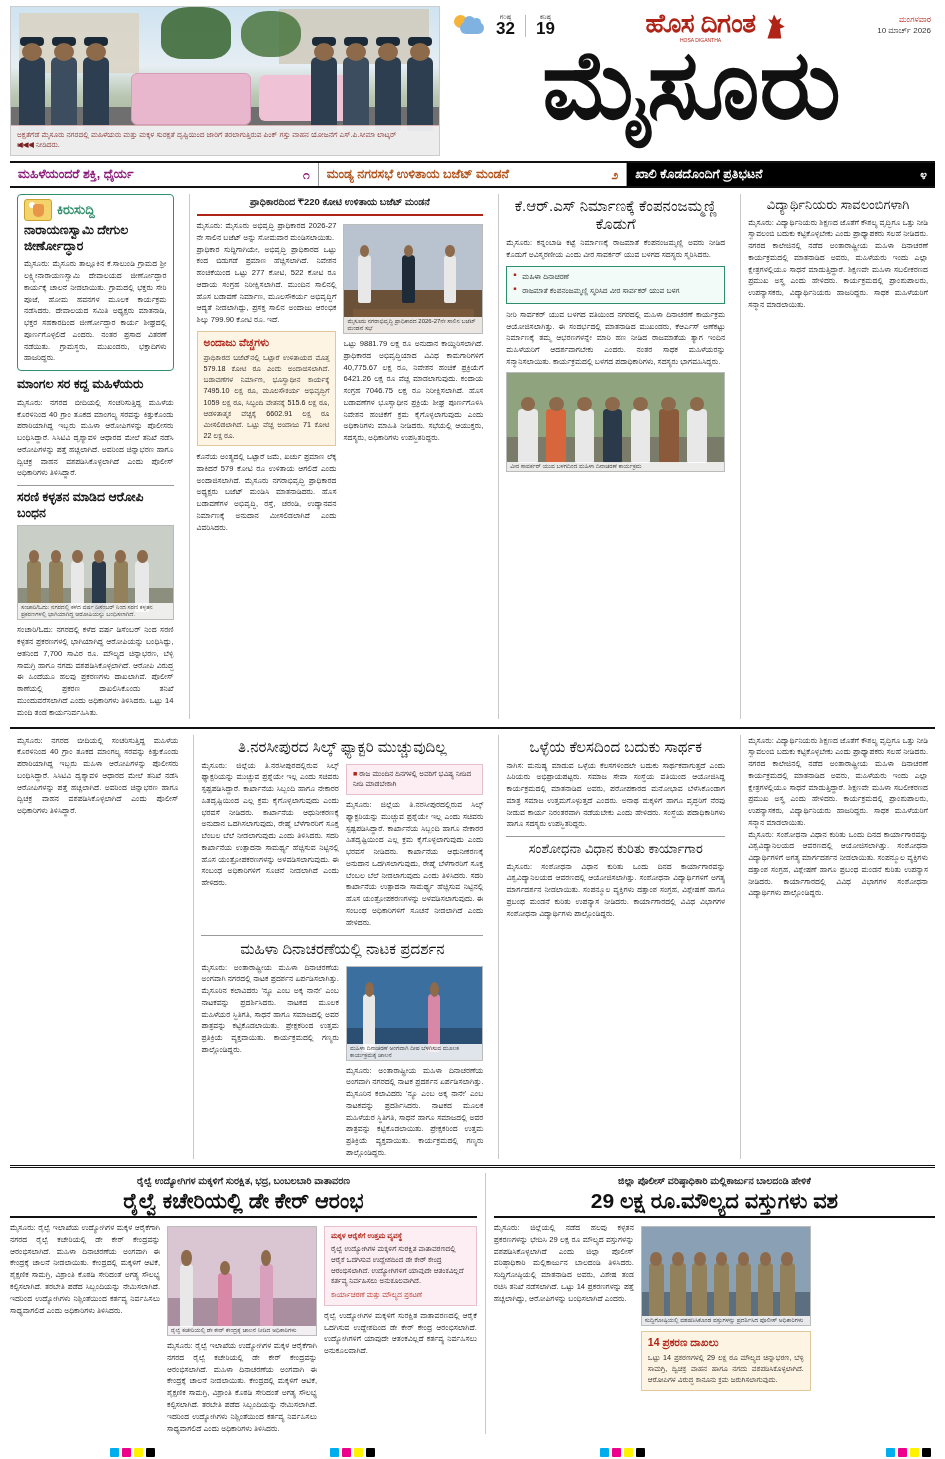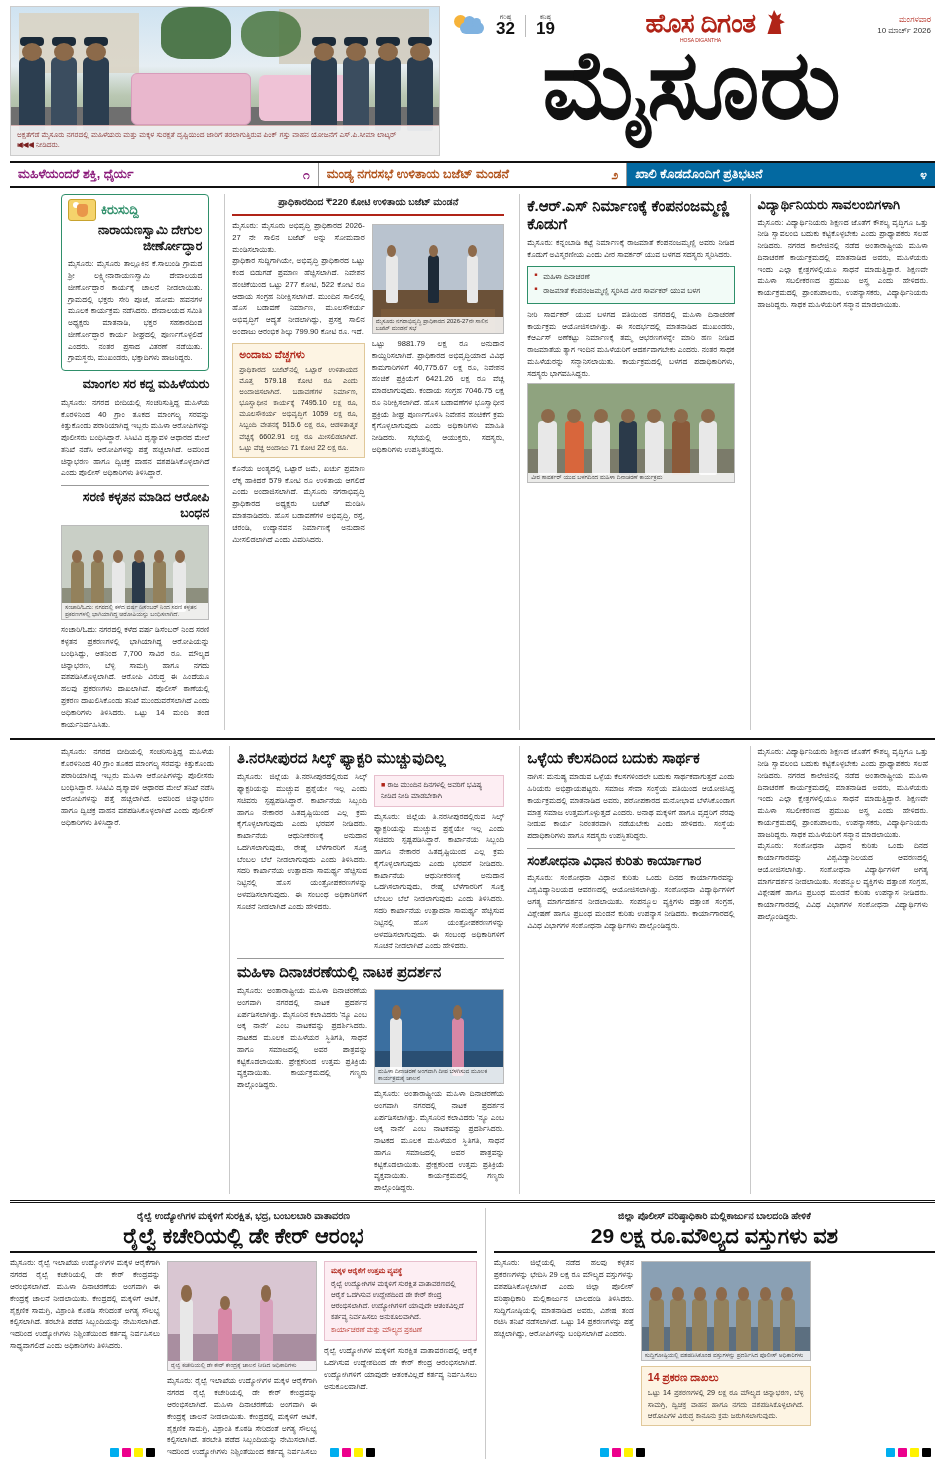--- a/index.html
+++ b/index.html
@@ -44,58 +44,58 @@
   .wicon { width:34px; height:26px; position:relative; }
   .wicon .sun { position:absolute; left:2px; top:2px; width:13px; height:13px; border-radius:50%; background:#f6b33a; }
   .wicon .cloud { position:absolute; left:8px; top:9px; width:24px; height:12px; background:#7fb2e0; border-radius:8px; }
   .wicon .cloud::before { content:""; position:absolute; left:4px; top:-6px; width:11px; height:11px; background:#7fb2e0; border-radius:50%; }
   .wicon .cloud::after { content:""; position:absolute; left:12px; top:-4px; width:9px; height:9px; background:#7fb2e0; border-radius:50%; }
   .temp { text-align:center; line-height:1; padding:0 5px; }
   .temp .lbl { font-size:6.5px; color:#444; }
   .temp .val { font-size:17px; font-weight:bold; color:#111; }
   .divider-v { width:1px; height:22px; background:#bbb; }
 
-  .brand { display:flex; gap:6px; }
+  .brand { display:flex; align-items:center; gap:6px; }
   .brand .bname { font-size:26px; font-weight:bold; color:#b02418; letter-spacing:-0.5px; }
   .brand .blogo { width:30px; height:26px; position:relative; }
   .brand .blogo .deer { position:absolute; inset:0; background:#b02418; clip-path:polygon(20% 100%,35% 45%,22% 25%,35% 30%,42% 8%,52% 30%,66% 20%,60% 42%,78% 55%,62% 62%,66% 100%); }
   .brand .sub { font-size:5px; color:#b02418; text-align:center; margin-top:-2px;}
   .datebox { text-align:right; line-height:1.3; }
   .datebox .dow { font-size:8px; color:#b02418; }
   .datebox .dt { font-size:8px; color:#333; }
 
   .mast-title { font-size:96px; font-weight:bold; text-align:center; line-height:0.96; margin-top:-4px; color:#111; }
 
   
   .teaserbar { display:flex; height:27px; margin-top:5px; border-top:2px solid #111; border-bottom:2px solid #111; }
   .teaser { flex:1; display:flex; align-items:center; justify-content:space-between; padding:8px 8px; font-size:12.5px; font-weight:bold; }
   .teaser.t1 { color:#8a1a7a; }
   .teaser.t2 { color:#b0521a; border-left:1px solid #999; border-right:1px solid #999;}
-  .teaser.t3 { background:#0369a1; color:#fff; }
+  .teaser.t3 { background:#000000; color:#fff; }
   .teaser .pg { font-size:12px; font-weight:bold; padding-left:8px; }
 
   
-  .grid { display:flex; gap:8px; margin-top:6px;margin-left:44px; }
+  .grid { display:flex; gap:8px; margin-top:6px; }
   .col { padding:0 7px; }
   .col + .col { border-left:1px solid #c9c9c9; }
   .c1 { width:175px; }
   .c2 { width:310px; }
   .c3 { width:240px; }
   .c4 { width:200px; }
 
   .kn { font-size:7.6px; line-height:1.55; text-align:justify; color:#1a1a1a; }
 
   
   .kirubox { border:1px solid #2f8f6a; border-radius:4px; padding:4px 6px 6px 6px; margin-bottom:6px; }
   .kirutitle { display:flex; align-items:center; gap:5px; }
   .kiru-ic { width:28px; height:22px; background:#f5d36b; border:1px solid #c8a32e; border-radius:3px; position:relative; }
   .kiru-ic::after { content:""; position:absolute; left:8px; top:4px; width:11px; height:13px; background:#e9964a; border-radius:3px 3px 5px 5px; }
   .kiru-ic::before { content:""; position:absolute; left:4px; top:2px; width:6px; height:6px; background:#fff; border-radius:50%; }
   .kirutxt { color:#2f8f6a; font-size:13px; font-weight:bold; }
-  .col-head { font-size:12.5px; font-weight:bold; text-align:right; margin:2px 0 4px 0; line-height:1.25; }
+  .col-head { font-size:12.5px; font-weight:bold; text-align:left; margin:2px 0 4px 0; line-height:1.25; }
 
   .photo {
     background:linear-gradient(#cfd8d0,#9fb0a0);
     border:1px solid #bbb; position:relative; overflow:hidden; margin:4px 0;
   }
   .photo .ground { position:absolute; bottom:0; left:0; right:0; height:34%; background:#8d8f7e; }
   .photo .wall { position:absolute; top:0; left:0; right:0; height:66%; background:#c9cfc6; }
   .photo .p { position:absolute; bottom:8%; width:9%; height:55%; background:#2b3a4a; border-radius:4px 4px 2px 2px; }
   .photo .p::after { content:""; position:absolute; top:-22%; left:12%; width:76%; height:26%; background:#8d6a4b; border-radius:50%; }
   .photo .khaki { background:#93815c; }
@@ -114,21 +114,21 @@
   .greenbox .bullet { font-size:7.4px; line-height:1.5; margin:0 0 3px 0; padding-left:9px; position:relative;}
   .greenbox .bullet::before { content:"■"; position:absolute; left:0; top:0; color:#b02418; font-size:5px; }
 
   .redrule { border-top:2px solid #b02418; margin:6px 0 4px; }
   .thinrule { border-top:1px solid #999; margin:6px 0 4px; }
   .blkrule { border-top:2px solid #111; margin:8px 0 5px; }
 
   .hl { font-size:22px; font-weight:bold; text-align:center; line-height:1.12; margin:2px 0 4px; }
   .kicker { font-size:9.5px; text-align:center; color:#222; margin:2px 0; font-weight:bold;}
 
-  .sec-head { font-size:15px; font-weight:bold; margin:3px 0 4px; line-height:1.2; }
+  .sec-head { font-size:15px; font-weight:normal; text-align:center; margin:3px 0 4px; line-height:1.2; }
   .sec-head.sm { font-size:13px; }
 
   .pinkbox { background:#fdeef3; border:1px solid #e7bfcd; padding:4px 6px; margin:4px 0; font-size:7.2px; line-height:1.5; }
   .pinkbox .dot { color:#b02418; font-weight:bold; }
 
   .bottom { margin-top:6px; border-top:3px double #111; padding-top:5px; display:flex; }
   .bl { width:480px; padding-right:8px; }
   .br { width:455px; padding-left:8px; border-left:1px solid #c9c9c9; }
 
   .colflex { display:flex; gap:7px; }

